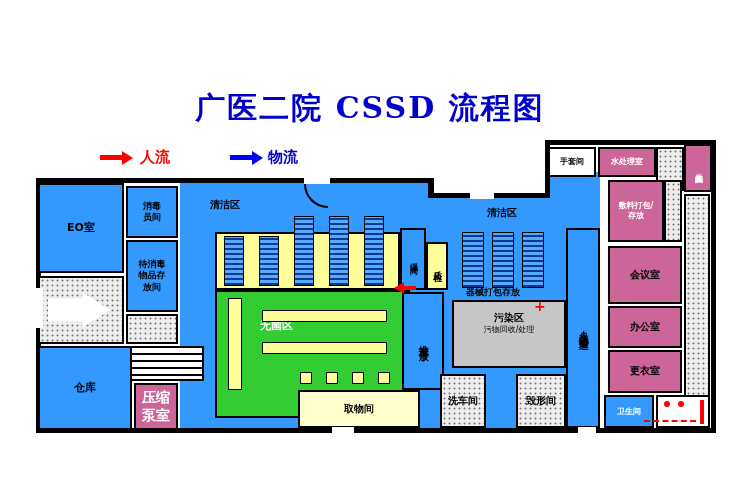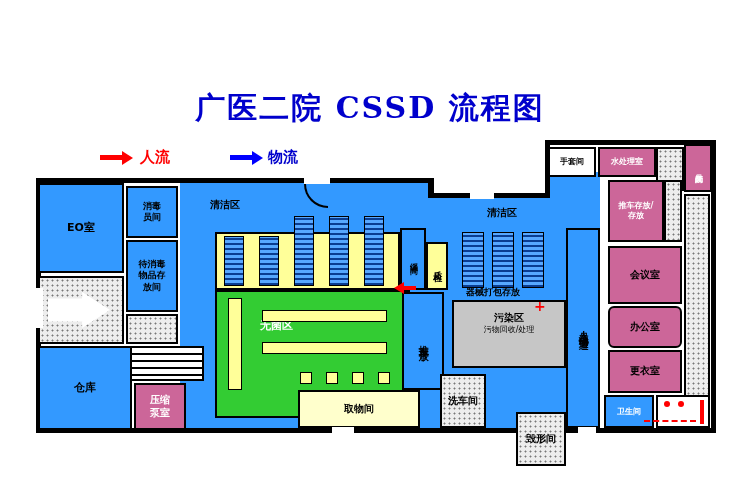--- a/index.html
+++ b/index.html
@@ -79,21 +79,21 @@
     <span class="wrap3">待消毒物品存放间</span>
   </div>
   <div class="room stipple" style="left:38px;top:276px;width:86px;height:68px;"></div>
   <div class="abs" style="left:48px;top:292px;width:62px;height:36px;background:#fff;
        clip-path:polygon(0% 18%,55% 18%,55% 0%,100% 50%,55% 100%,55% 82%,0% 82%);"></div>
   <div class="room stipple" style="left:126px;top:314px;width:52px;height:30px;"></div>
   <div class="stairs" style="left:126px;top:346px;width:78px;height:35px;"></div>
   <div class="room blue" style="left:38px;top:346px;width:94px;height:84px;font-size:11px;">
     <span>仓库</span>
   </div>
-  <div class="room pink wtxt" style="left:134px;top:383px;width:52px;height:47px;font-size:10px;">
+  <div class="room pink wtxt" style="left:134px;top:383px;width:44px;height:47px;font-size:14px;">
     <span class="wrap2">压缩泵室</span>
   </div>
 
   <div class="lbl" style="left:210px;top:198px;">清洁区</div>
   <div class="room yellow" style="left:215px;top:232px;width:185px;height:58px;"></div>
   <div class="table-b" style="left:224px;top:236px;width:20px;height:50px;"></div>
   <div class="table-b" style="left:259px;top:236px;width:20px;height:50px;"></div>
   <div class="table-b" style="left:294px;top:216px;width:20px;height:70px;"></div>
   <div class="table-b" style="left:329px;top:216px;width:20px;height:70px;"></div>
   <div class="table-b" style="left:364px;top:216px;width:20px;height:70px;"></div>
@@ -134,47 +134,47 @@
   <div class="room gray" style="left:452px;top:300px;width:114px;height:68px;flex-direction:column;
        justify-content:flex-start;padding-top:10px;">
     <span>污染区</span>
     <span style="font-size:8px;font-weight:normal;">污物回收/处理</span>
   </div>
   <div class="lbl" style="left:534px;top:298px;color:#F00;font-size:14px;z-index:5;">+</div>
 
   <div class="room stipple" style="left:440px;top:374px;width:46px;height:54px;">
     <span>洗车间</span>
   </div>
-  <div class="room stipple" style="left:516px;top:374px;width:50px;height:54px;margin-top:38px;">
+  <div class="room stipple" style="left:516px;top:374px;width:50px;height:54px;">
     <span>毁形间</span>
   </div>
 
   <div class="room blue" style="left:566px;top:228px;width:34px;height:200px;">
     <span class="vert">人员流动通道</span>
   </div>
 
   <div class="room" style="left:548px;top:147px;width:48px;height:30px;background:#fff;font-size:8px;">
     <span>手套间</span>
   </div>
   <div class="room pink wtxt" style="left:598px;top:147px;width:58px;height:30px;font-size:8px;">
     <span>水处理室</span>
   </div>
   <div class="room stipple" style="left:656px;top:147px;width:28px;height:44px;"></div>
   <div class="room pink wtxt" style="left:684px;top:144px;width:28px;height:48px;font-size:8px;">
     <span class="vert" style="letter-spacing:0;">废品间</span>
   </div>
   <div class="room pink wtxt" style="left:608px;top:180px;width:56px;height:62px;font-size:8px;">
-    <span class="wrap45">推车存放/存放</span>
+    <span class="wrap45">敷料打包/存放</span>
   </div>
   <div class="room stipple" style="left:664px;top:180px;width:18px;height:62px;"></div>
   <div class="room stipple" style="left:684px;top:194px;width:26px;height:234px;"></div>
   <div class="room pink" style="left:608px;top:246px;width:74px;height:58px;">
     <span>会议室</span>
   </div>
-  <div class="room pink" style="left:608px;top:306px;width:74px;height:42px;border-radius:6px;">
+  <div class="room pink" style="left:608px;top:306px;width:74px;height:42px;">
     <span>办公室</span>
   </div>
   <div class="room pink" style="left:608px;top:350px;width:74px;height:43px;">
     <span>更衣室</span>
   </div>
   <div class="room blue wtxt" style="left:604px;top:395px;width:50px;height:33px;font-size:8px;">
     <span>卫生间</span>
   </div>
   <div class="room" style="left:656px;top:395px;width:54px;height:33px;background:#fff;"></div>
   <div class="reddot" style="left:664px;top:401px;"></div>

